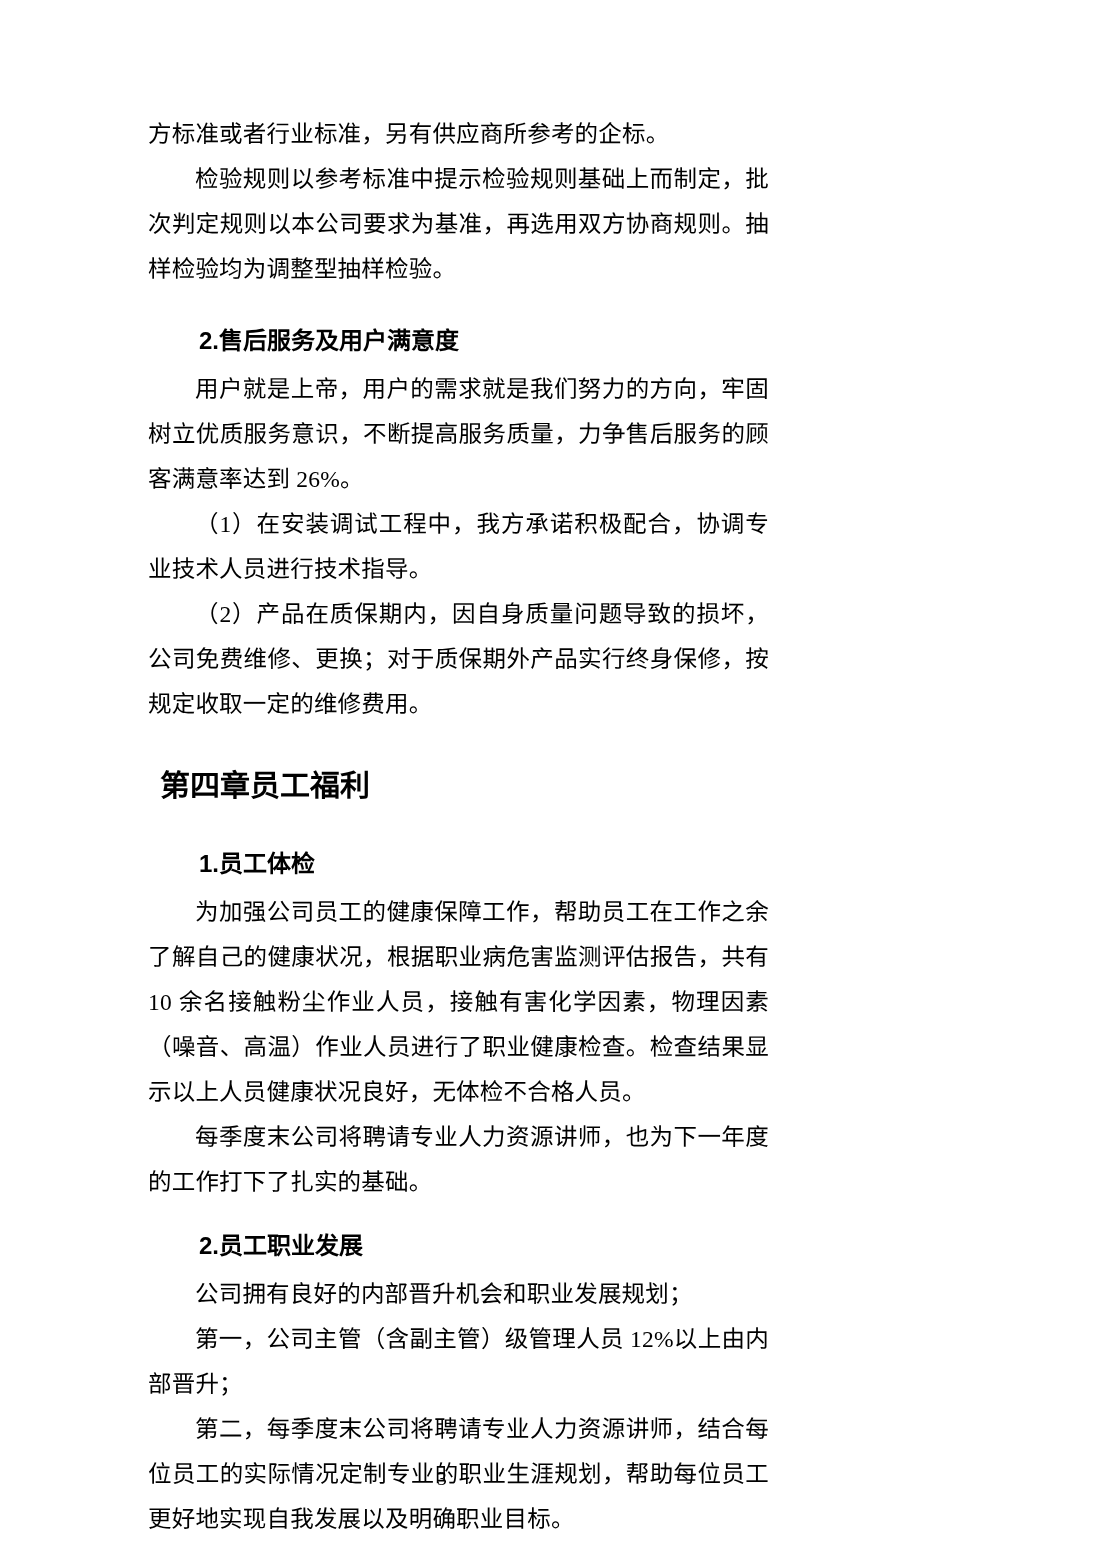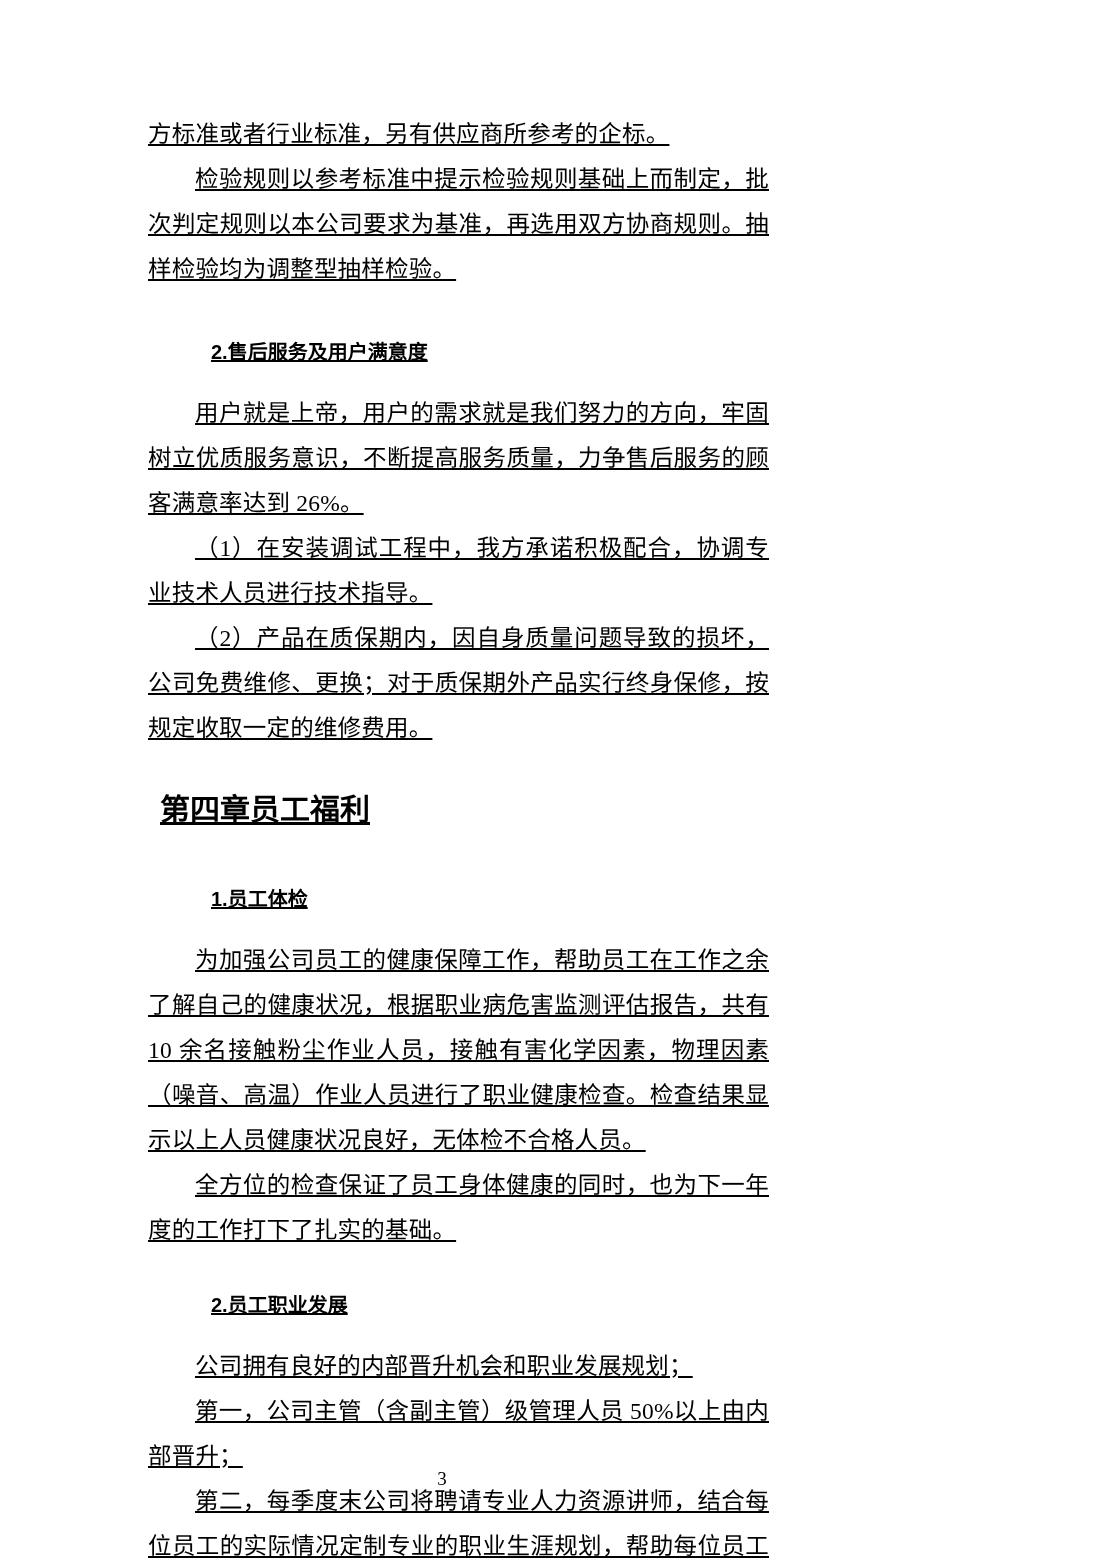--- a/index.html
+++ b/index.html
@@ -14,39 +14,38 @@
     color: #000000;
     position: relative;
     overflow: hidden;
   }
   .page {
     position: relative;
     width: 884px;
     height: 1559px;
     box-sizing: border-box;
     padding: 112px 115px 0 148px;
-    text-decoration: underline;
   }
   .para {
     font-size: 23.5px;
     line-height: 45px;
     text-align: justify;
     text-justify: inter-ideograph;
     margin: 0;
     letter-spacing: 0.2px;
   }
   .indent {
     text-indent: 47px;
   }
   .h-section {
     font-family: "Liberation Sans", "DejaVu Sans", sans-serif;
     font-weight: bold;
-    font-size: 20px;
+    font-size: 24px;
     line-height: 45px;
-    margin: 16px;
+    margin: 4px;
     text-indent: 47px;
   }
   .h-chapter {
     font-family: "Liberation Sans", "DejaVu Sans", sans-serif;
     font-weight: bold;
     font-size: 30px;
     line-height: 50px;
     margin: 12px;
   }
   .gap-sm { height: 14px; }
@@ -84,27 +83,27 @@
   <div class="gap-md"></div>
 
   <h1 class="h-chapter">第四章员工福利</h1>
 
   <div class="gap-sm"></div>
 
   <h2 class="h-section">1.员工体检</h2>
 
   <p class="para indent">为加强公司员工的健康保障工作，帮助员工在工作之余了解自己的健康状况，根据职业病危害监测评估报告，共有 10 余名接触粉尘作业人员，接触有害化学因素，物理因素（噪音、高温）作业人员进行了职业健康检查。检查结果显示以上人员健康状况良好，无体检不合格人员。</p>
 
-  <p class="para indent">全方位的检查保证了员工身体健康的同时，也为下一年度的工作打下了扎实的基础。</p>
+  <p class="para indent">每季度末公司将聘请专业人力资源讲师，也为下一年度的工作打下了扎实的基础。</p>
 
   <div class="gap-sm"></div>
 
   <h2 class="h-section">2.员工职业发展</h2>
 
   <p class="para indent">公司拥有良好的内部晋升机会和职业发展规划；</p>
 
-  <p class="para indent">第一，公司主管（含副主管）级管理人员 50%以上由内部晋升；</p>
+  <p class="para indent">第一，公司主管（含副主管）级管理人员 12%以上由内部晋升；</p>
 
   <p class="para indent">第二，每季度末公司将聘请专业人力资源讲师，结合每位员工的实际情况定制专业的职业生涯规划，帮助每位员工更好地实现自我发展以及明确职业目标。</p>
 
 
   <div class="pagenum">3</div>
 </div>
 
 </body></html>

